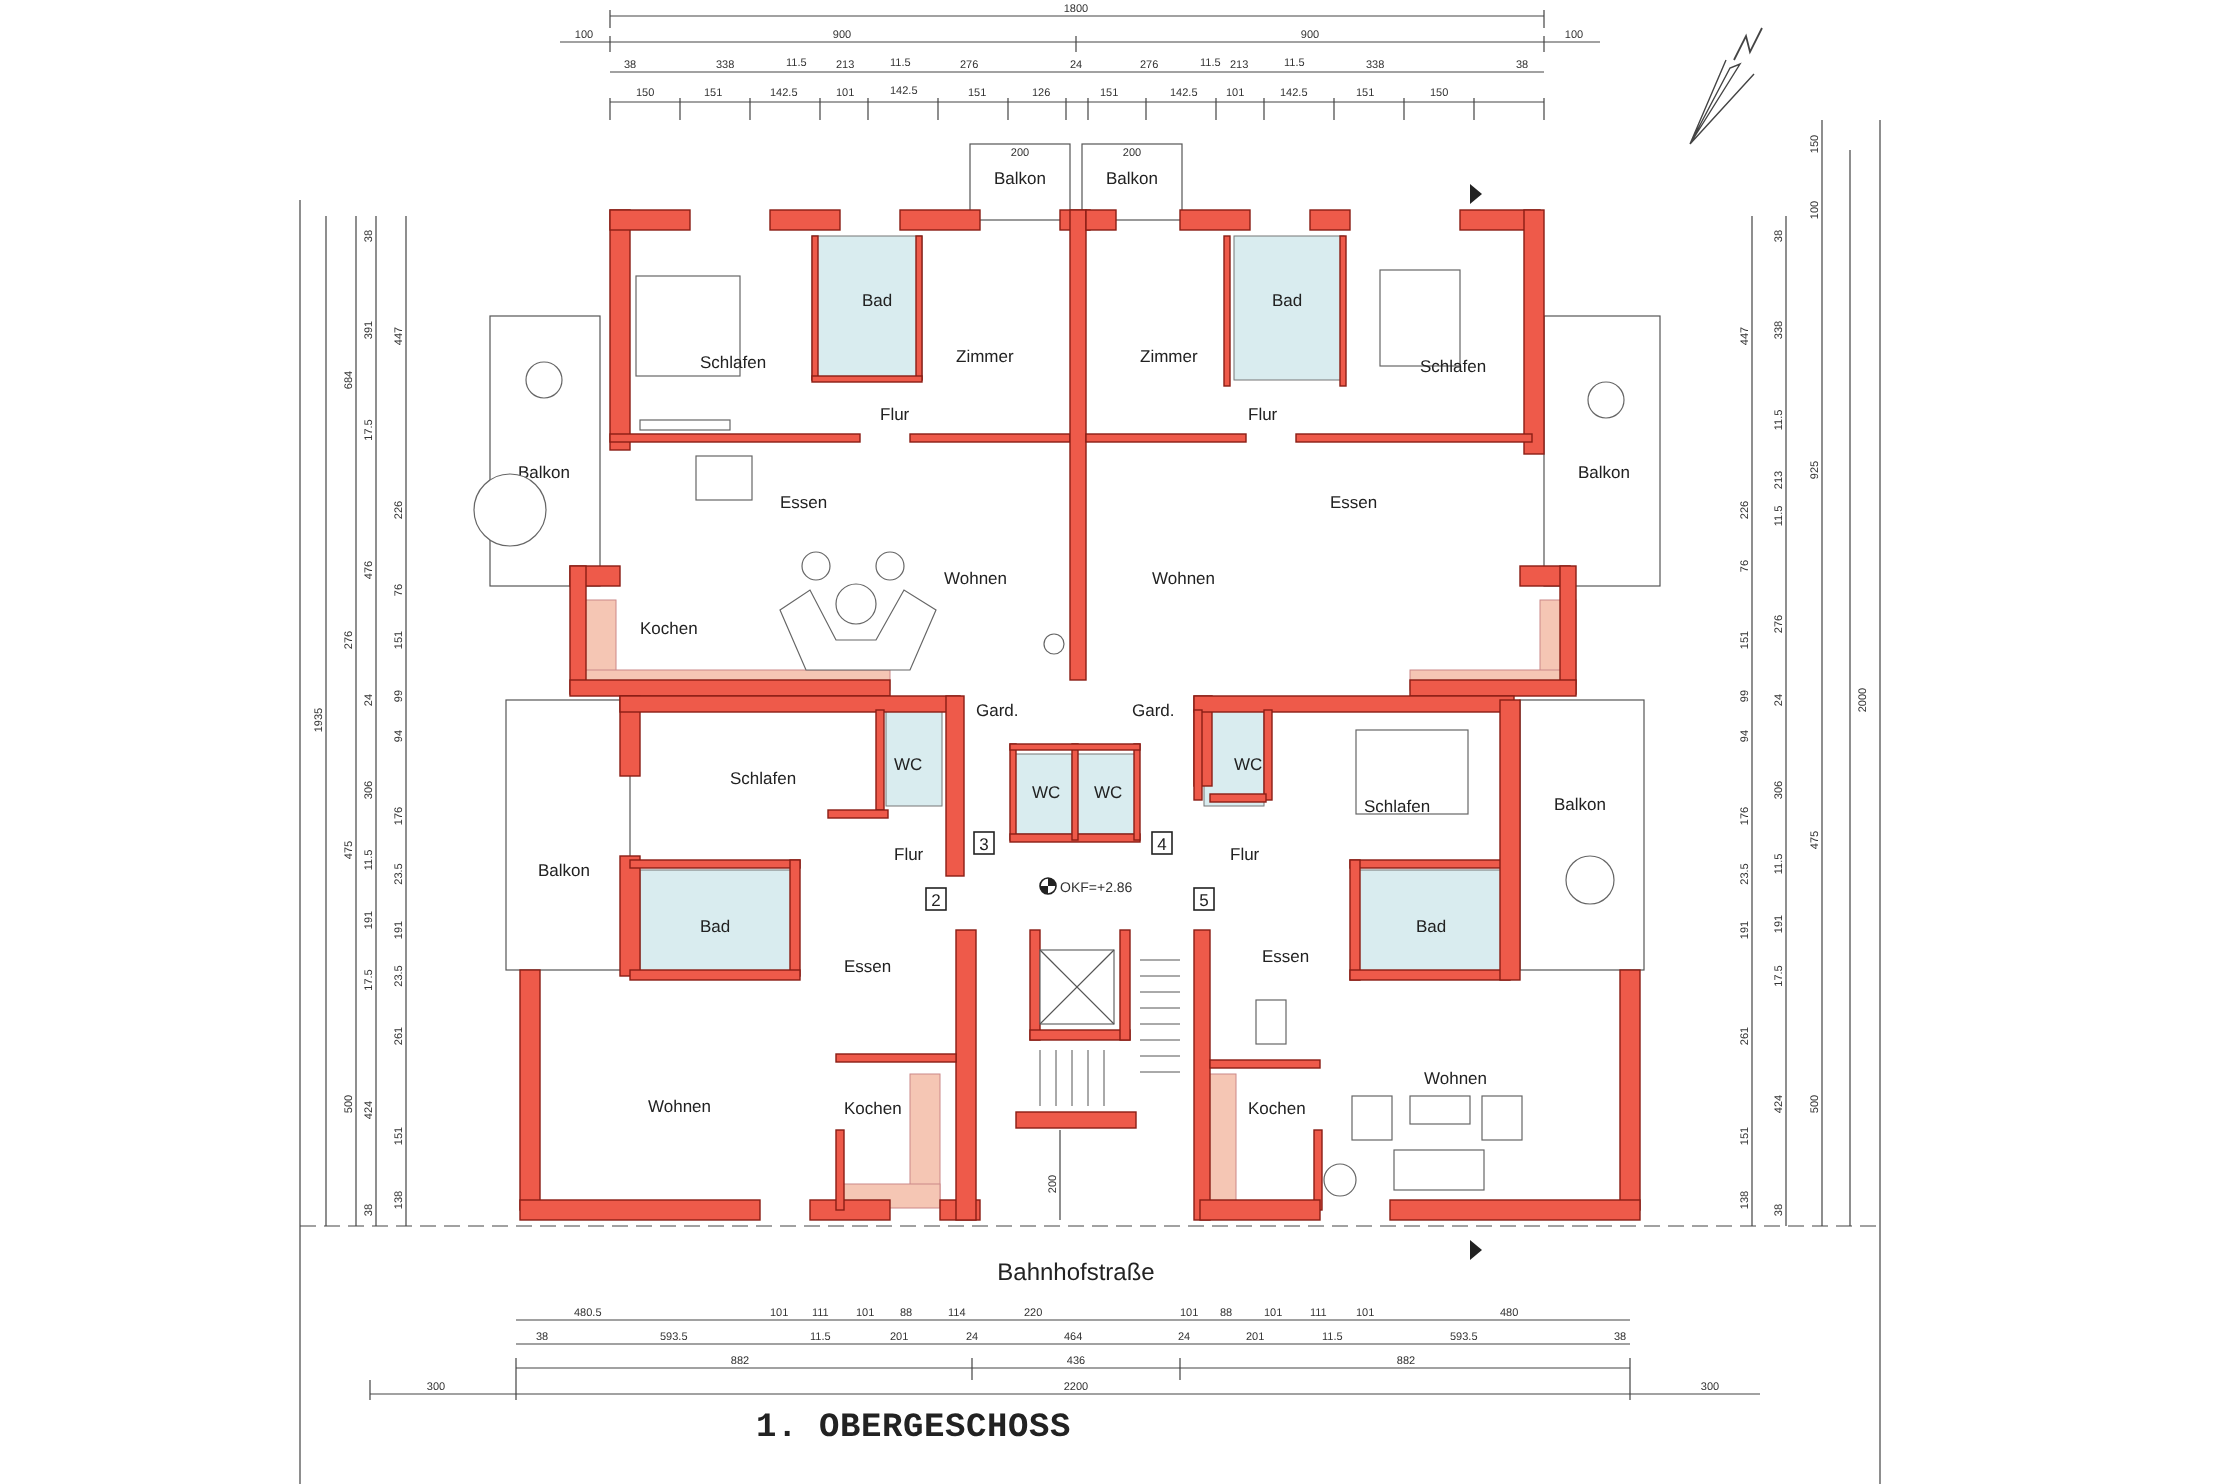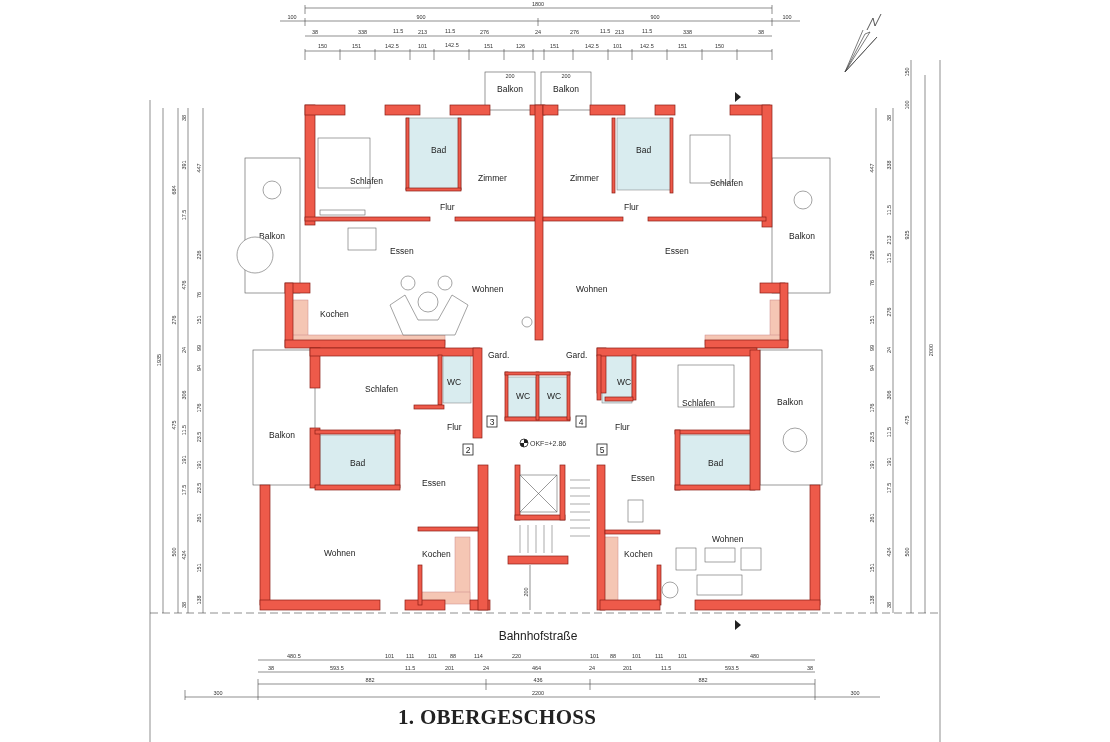--- a/index.html
+++ b/index.html
@@ -1,21 +1,21 @@
 <!DOCTYPE html>
 <html><head>
 <meta charset="utf-8">
 <style>
   html,body{margin:0;padding:0;background:#fff;}
   body{width:1110px;height:742px;position:relative;overflow:hidden;font-family:"Liberation Sans",sans-serif;}
   #plan{position:absolute;left:0;top:0;}
   .lbl{font-family:"Liberation Sans",sans-serif;font-size:8.5px;fill:#222;}
   .dim{font-family:"Liberation Sans",sans-serif;font-size:5.5px;fill:#333;}
   .street{font-family:"Liberation Sans",sans-serif;font-size:12px;fill:#222;}
-  .title{position:absolute;left:398px;top:705px;font-family:Liberation Serif, serif;font-weight:bold;font-size:21px;color:#222;letter-spacing:0.3px;}
+  .title{position:absolute;left:378px;top:705px;font-family:Liberation Mono, monospace;font-weight:bold;font-size:17px;color:#222;letter-spacing:0.3px;}
   .wall{fill:#ee5a4a;stroke:#8a1d14;stroke-width:0.7;}
   .thin{stroke:#555;stroke-width:0.6;fill:none;}
   .dl{stroke:#444;stroke-width:0.6;fill:none;}
   .wet{fill:#d9ecef;stroke:#777;stroke-width:0.5;}
   .kitch{fill:#f5c6b4;stroke:#c88;stroke-width:0.5;}
   .furn{fill:#fff;stroke:#666;stroke-width:0.6;}
 </style>
 </head>
 <body>
 

